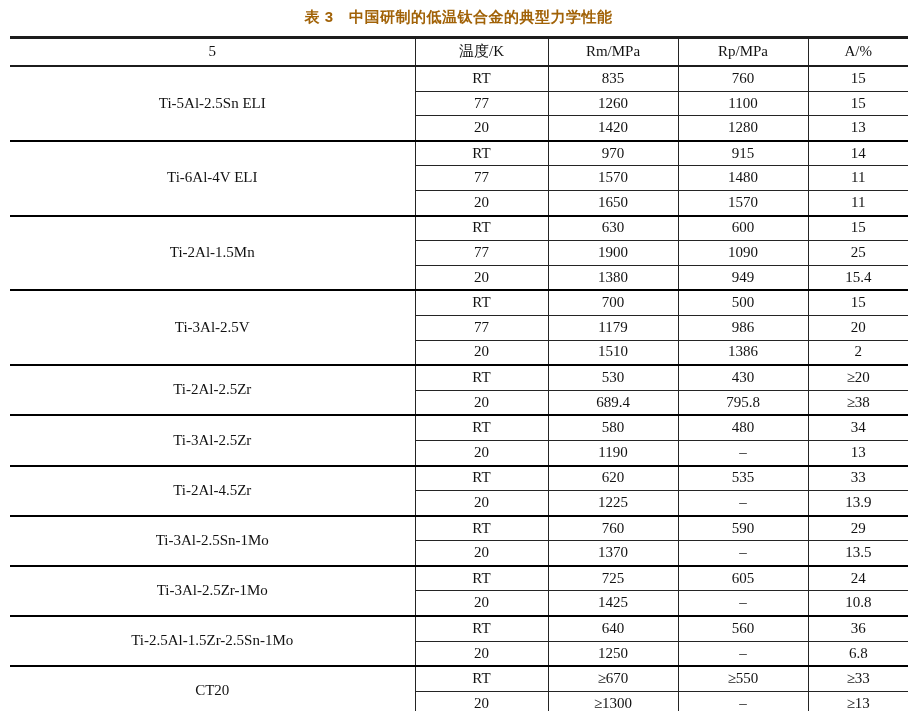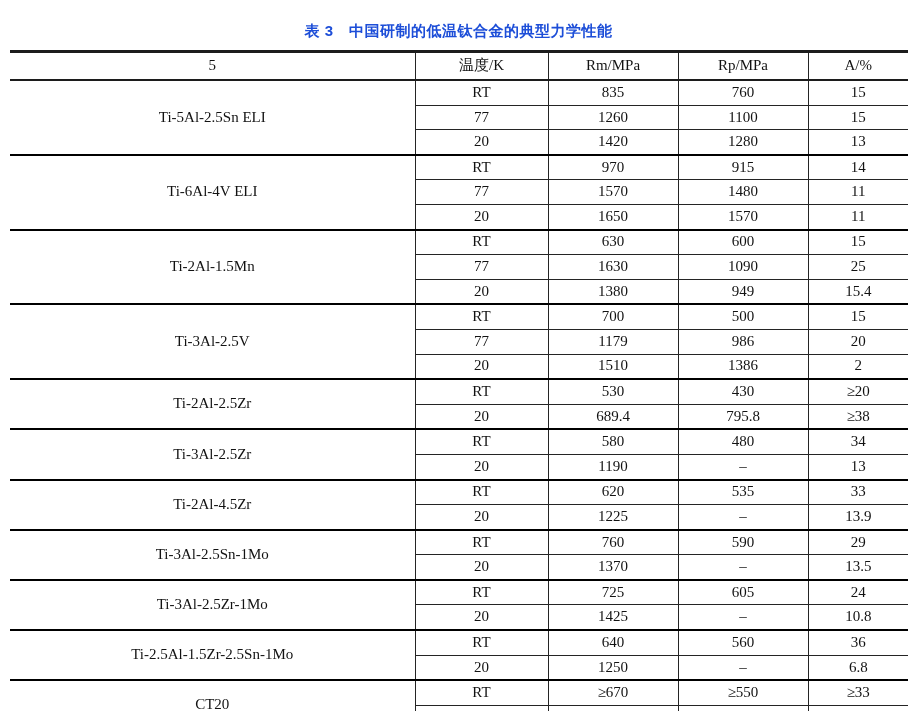--- a/index.html
+++ b/index.html
@@ -8,27 +8,27 @@
     background: #ffffff;
   }
   body {
     width: 917px;
     height: 711px;
     color: #121212;
     font-family: "Liberation Serif", serif;
     overflow: hidden;
   }
   .doc-title {
-    padding-top: 22px;
+    padding-top: 8px;
     text-align: center;
     font-family: "Liberation Sans", sans-serif;
     font-weight: bold;
     font-size: 15px;
     letter-spacing: 0.5px;
-    color: #1d4ed8;
+    color: #a16207;
   }
   table.props {
     border-collapse: collapse;
     table-layout: fixed;
     width: 898px;
     margin: 9px 9px 0 10px;
     border-bottom: 3px solid #1c1c1c;
   }
   table.props th,
   table.props td {
@@ -128,21 +128,21 @@
       </tr>
       <tr class="group-start">
         <td class="c-alloy" rowspan="3">Ti-2Al-1.5Mn</td>
         <td class="c-temp">RT</td>
         <td class="c-rm">630</td>
         <td class="c-rp">600</td>
         <td class="c-a">15</td>
       </tr>
       <tr>
         <td class="c-temp">77</td>
-        <td class="c-rm">1630</td>
+        <td class="c-rm">1900</td>
         <td class="c-rp">1090</td>
         <td class="c-a">25</td>
       </tr>
       <tr>
         <td class="c-temp">20</td>
         <td class="c-rm">1380</td>
         <td class="c-rp">949</td>
         <td class="c-a">15.4</td>
       </tr>
       <tr class="group-start">

